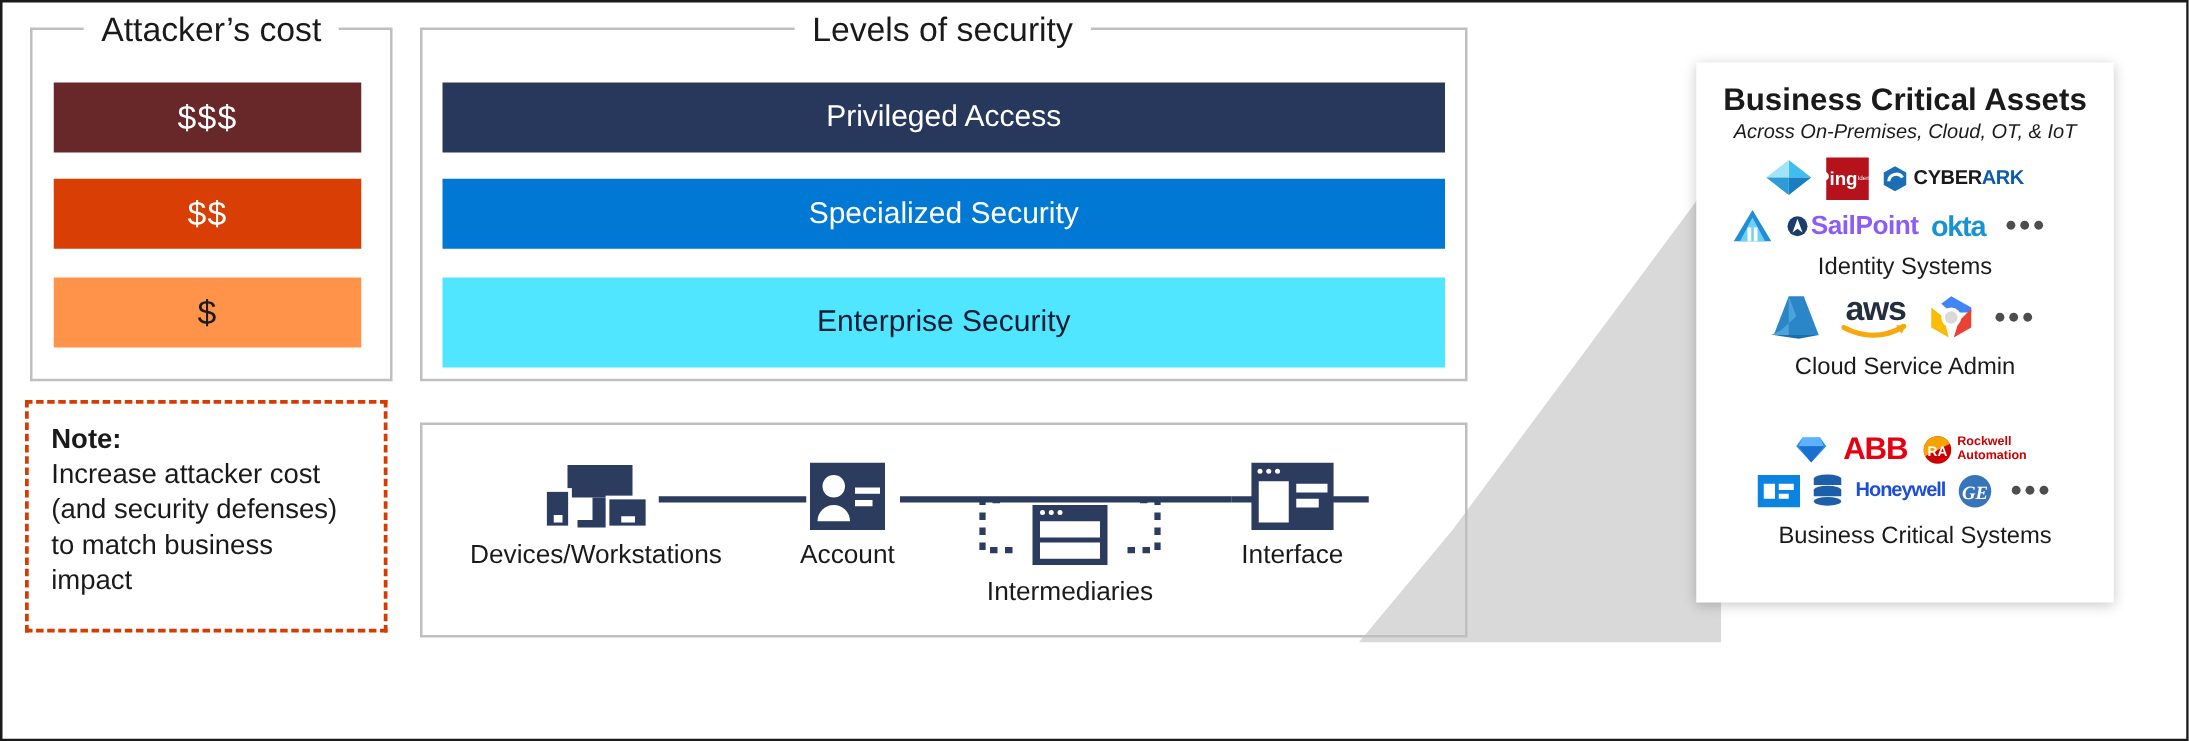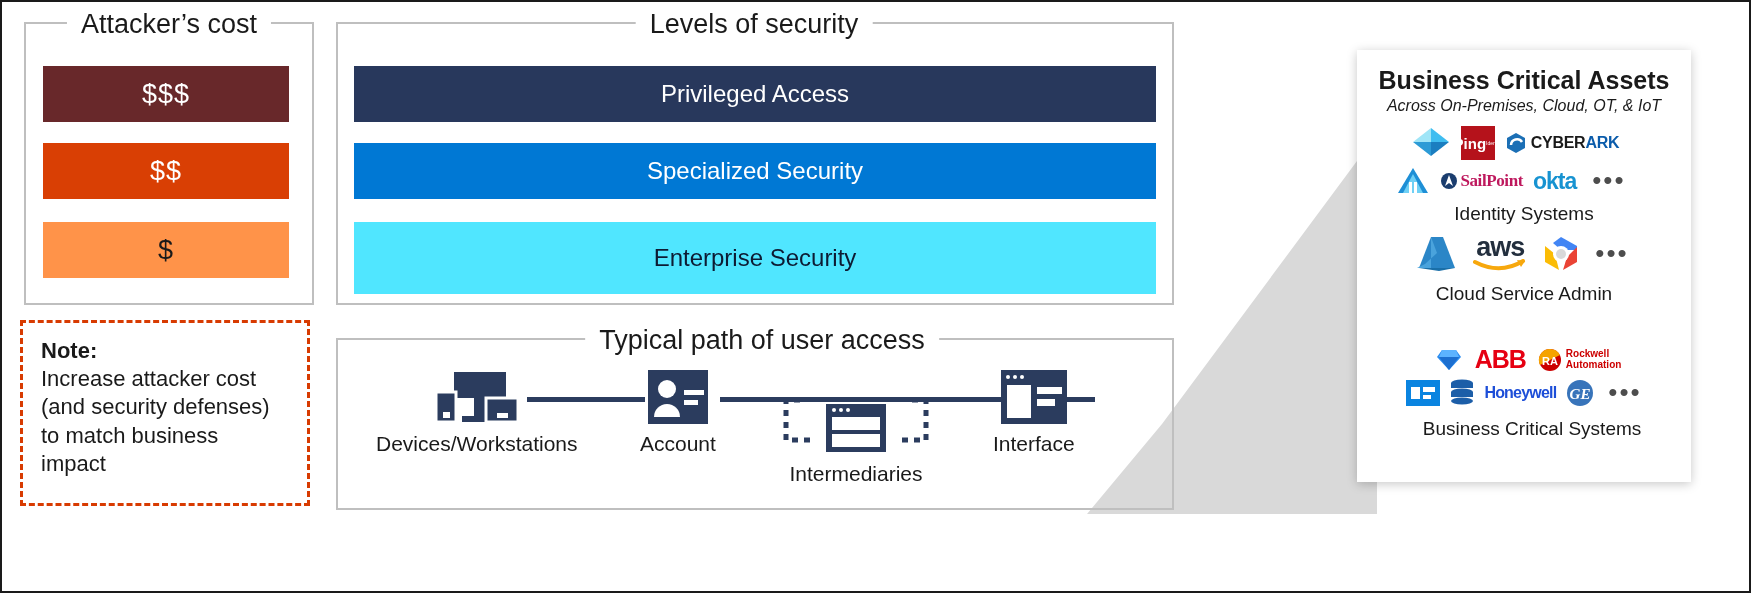--- a/index.html
+++ b/index.html
@@ -151,21 +151,21 @@
     background: #b5121b;
     color: #ffffff;
     width: 34px; height: 34px;
     display: flex; flex-direction: row;
     align-items: center; justify-content: center;
     font-weight: bold; font-size: 15px; line-height: 1;
   }
   .ping-sub { font-size: 5px; font-weight: normal; margin-top: 1px; }
   .cyberark-txt { font-size: 16px; font-weight: bold; color: #1a1a1a; letter-spacing: -0.3px; }
   .cyberark-txt .blue { color: #0b5cab; }
-  .sailpoint-txt { font-size: 17px; font-weight: bold; color: #be185d; letter-spacing: -0.4px; font-family: Liberation Serif, serif;}
+  .sailpoint-txt { font-size: 21px; font-weight: bold; color: #8b5cf6; letter-spacing: -0.4px;}
   .okta-txt { font-size: 23px; font-weight: bold; color: #1793d1; letter-spacing: -1px; }
   .aws-txt { font-size: 27px; font-weight: bold; color: #232f3e; letter-spacing: -1px; line-height: 0.85;}
   .abb-txt { font-size: 25px; font-weight: bold; color: #e60012; letter-spacing: -1px; }
   .rockwell-txt { font-size: 10px; font-weight: bold; color: #cc0000; line-height: 1.05; text-align: left; }
   .honeywell-txt { font-size: 16px; font-weight: bold; color: #1d4ed8; letter-spacing: -0.8px; }
 
   .wedge { position: absolute; }
 </style>
 </head>
 <body>
@@ -201,21 +201,20 @@
   </div>
   <div class="level-bar dark-text" style="left:352px; top:220px; width:802px; height:72px; background:#50e6ff;">
     <span>Enterprise Security</span>
   </div>
 
   <svg class="wedge" style="left:1075px; top:92px; width:300px; height:420px;" viewBox="0 0 300 420">
     <polygon points="85,330 300,40 300,420 10,420" fill="#d9d9d9"></polygon>
   </svg>
 
   <div class="group-box" style="left:334px; top:336px; width:838px; height:172px;"></div>
-  <div class="group-title" style="left:760px; top:338px;">Typical path of user access</div>
 
   <div class="connector" style="left:525px; top:395px; width:118px;"></div>
   <div class="connector" style="left:718px; top:395px; width:265px;"></div>
   <div class="connector" style="left:983px; top:395px; width:110px;"></div>
 
   <div class="node" style="left:638px; top:368px;">
     <svg width="60" height="56" viewBox="0 0 60 56">
       <rect x="0" y="0" width="60" height="54" fill="#2b3c5e"></rect>
       <circle cx="19" cy="19" r="9" fill="#ffffff"></circle>
       <path d="M6 47 a13 13 0 0 1 26 0 z" fill="#ffffff"></path>

